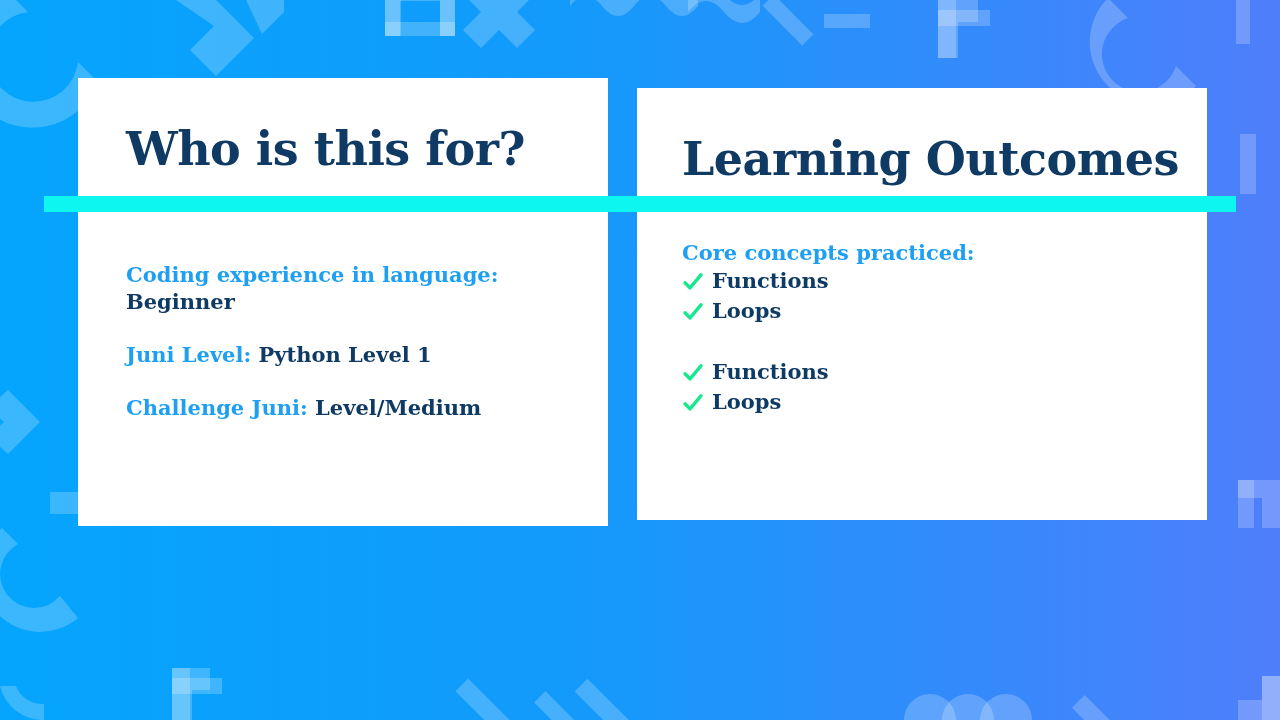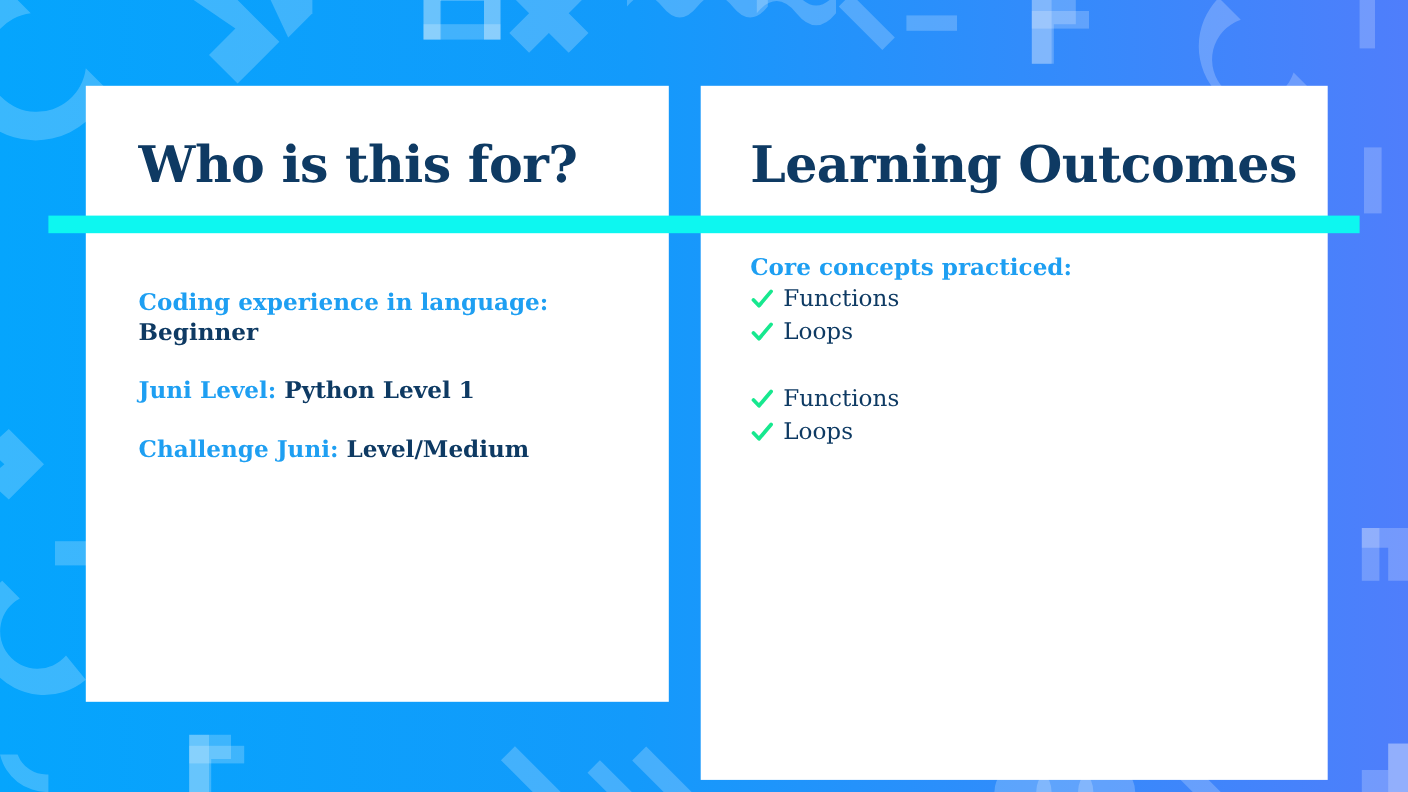--- a/index.html
+++ b/index.html
@@ -12,22 +12,22 @@
 
   #bg-layer {
     position:absolute; inset:0; width:1280px; height:720px;
   }
 
   
   .card {
     position:absolute;
     background:#FFFFFF;
   }
-  #card-left  { left:78px;  top:78px;  width:530px; height:560px; }
-  #card-right { left:637px; top:78px;  width:570px; height:631px; }
+  #card-left  { left:78px;  top:78px;  width:530px; height:448px; }
+  #card-right { left:637px; top:88px;  width:570px; height:432px; }
 
   .card-title {
     font-family: "DejaVu Serif", "Liberation Serif", serif;
     font-weight:700;
     color:#0E3A63;
     font-size:46px;
     letter-spacing:-0.5px;
     line-height:1;
     position:absolute;
   }
@@ -69,21 +69,21 @@
     font-size:21px;
     line-height:1.28;
     color:#1E9FF2;
   }
   .check-list { list-style:none; margin-top:1px; }
   .check-item {
     display:flex;
     align-items:flex-start;
     gap:8px;
     font-family:"DejaVu Serif","Liberation Serif",serif;
-    font-weight:400;
+    font-weight:700;
     font-size:21px;
     line-height:1.28;
     color:#0E3A63;
     margin-bottom:3px;
   }
   .check-icon { flex:0 0 auto; width:22px; height:27px; display:block; }
   .group-gap { height:30px; }
 </style>
 </head>
 <body>

